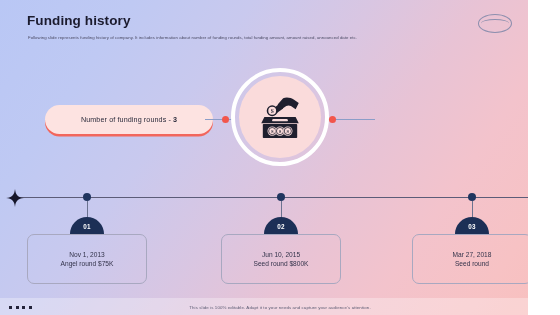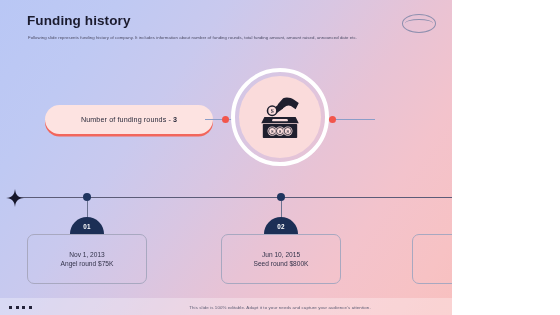--- a/index.html
+++ b/index.html
@@ -2,21 +2,21 @@
 <html><head>
 <meta charset="utf-8">
 <style>
   html, body {
     margin: 0;
     padding: 0;
     background: #ffffff;
   }
   .slide {
     position: relative;
-    width: 452px;
+    width: 528px;
     height: 315px;
     overflow: hidden;
     font-family: "Liberation Sans", sans-serif;
     background: linear-gradient(125deg,
         #b9c7f5 0%,
         #bfc9f3 18%,
         #c9c9ee 34%,
         #d9c6e2 50%,
         #e8c3d5 64%,
         #f3c3cc 78%,

